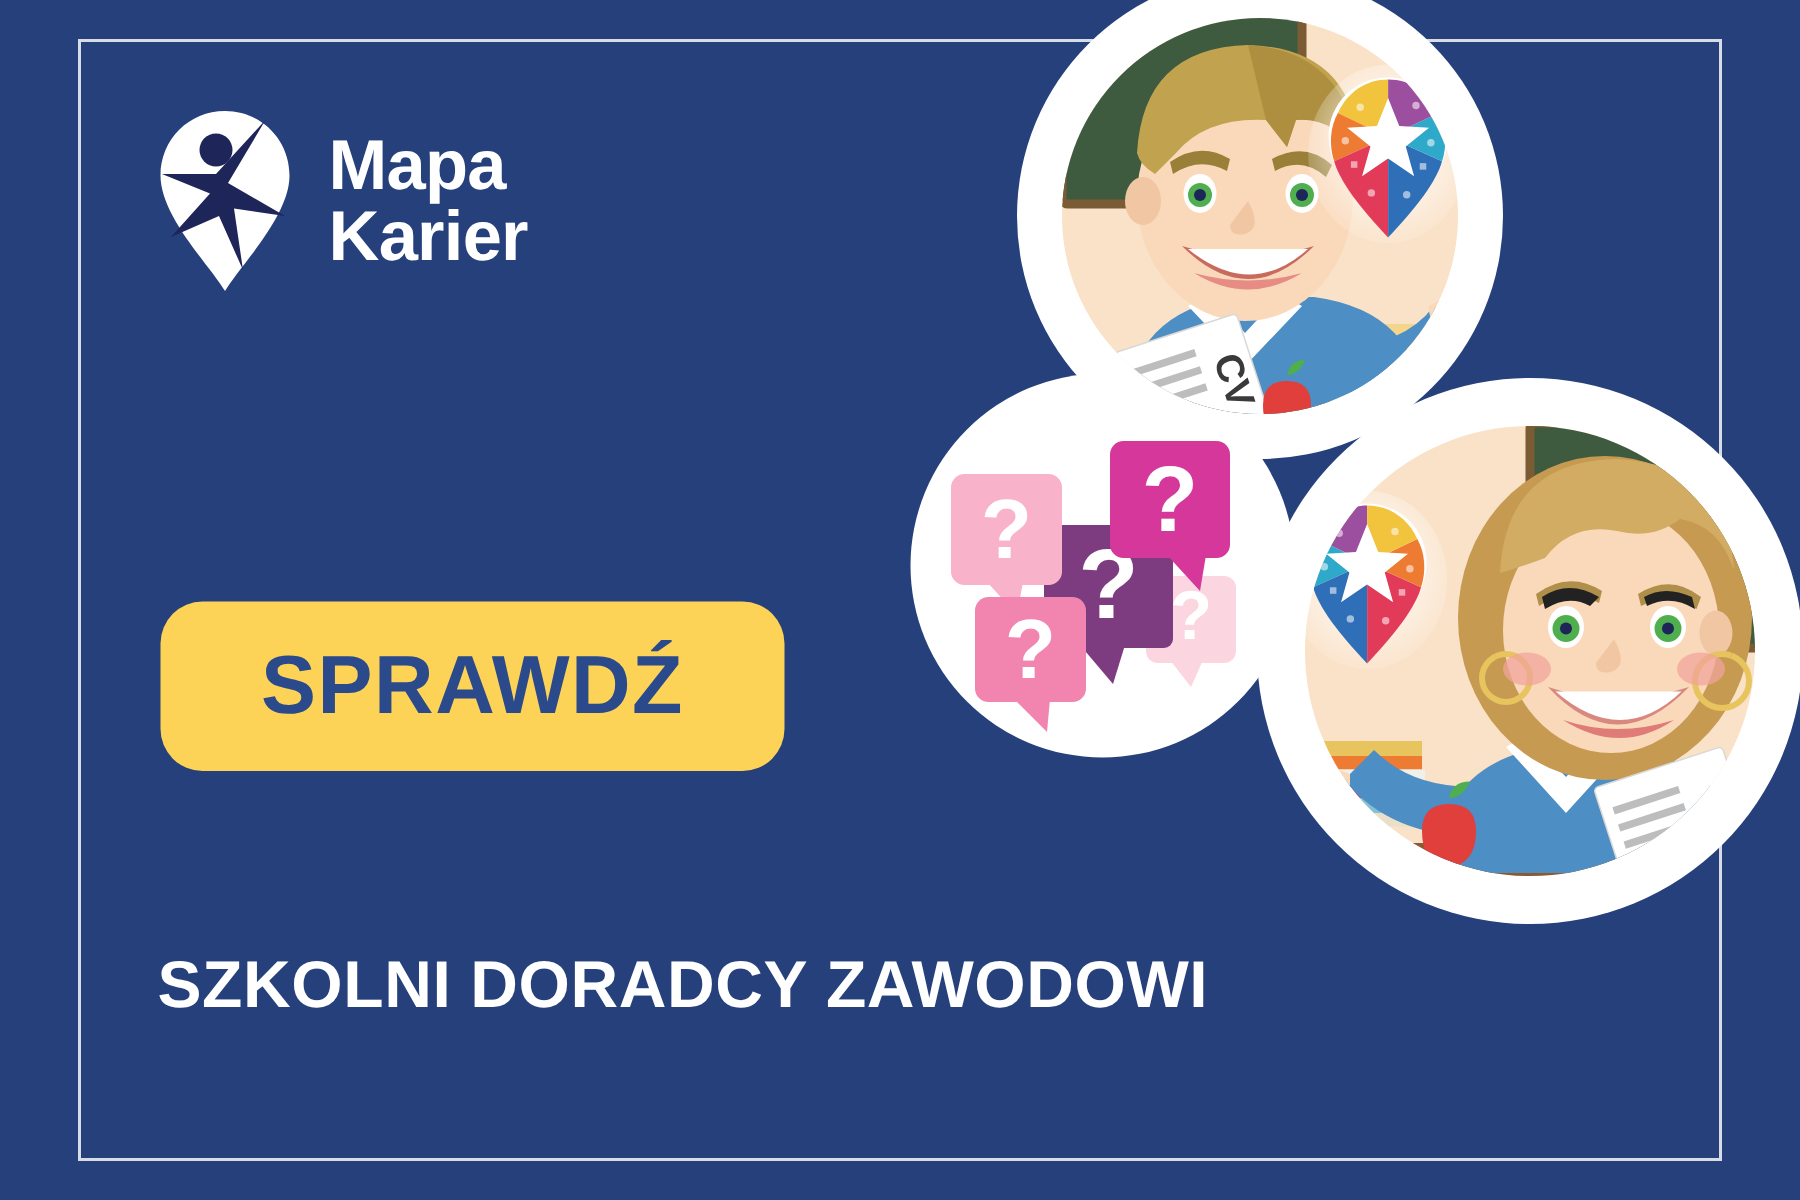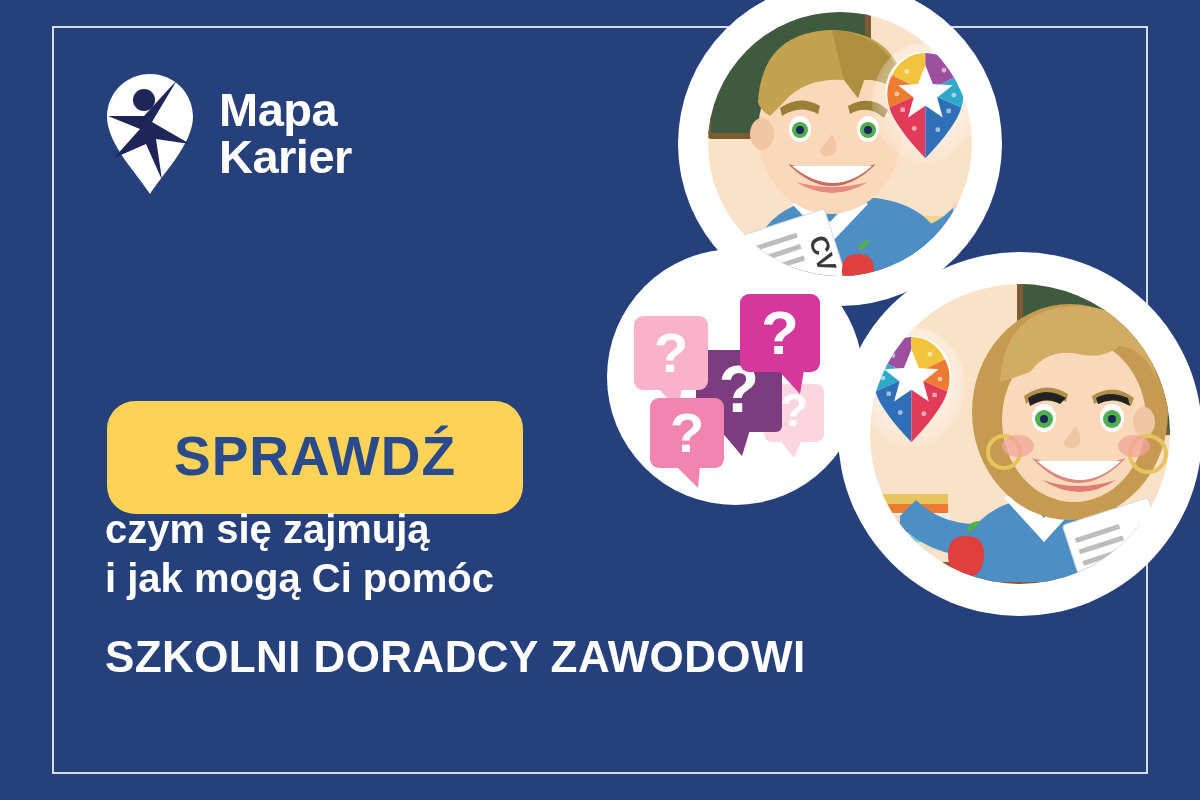--- a/index.html
+++ b/index.html
@@ -329,17 +329,15 @@
             <rect x="30" y="96" width="7" height="7"></rect>
               <rect x="104" y="98" width="7" height="7"></rect>
           </g>
         </g>
       </g>
     </svg>
   </div>
 
   <button class="cta">SPRAWDŹ</button>
 
-  <div class="subhead">czym się zajmują
-i jak mogą Ci pomóc</div>
   <div class="headline">SZKOLNI DORADCY ZAWODOWI</div>
 
 </div>
 
 </body></html>

